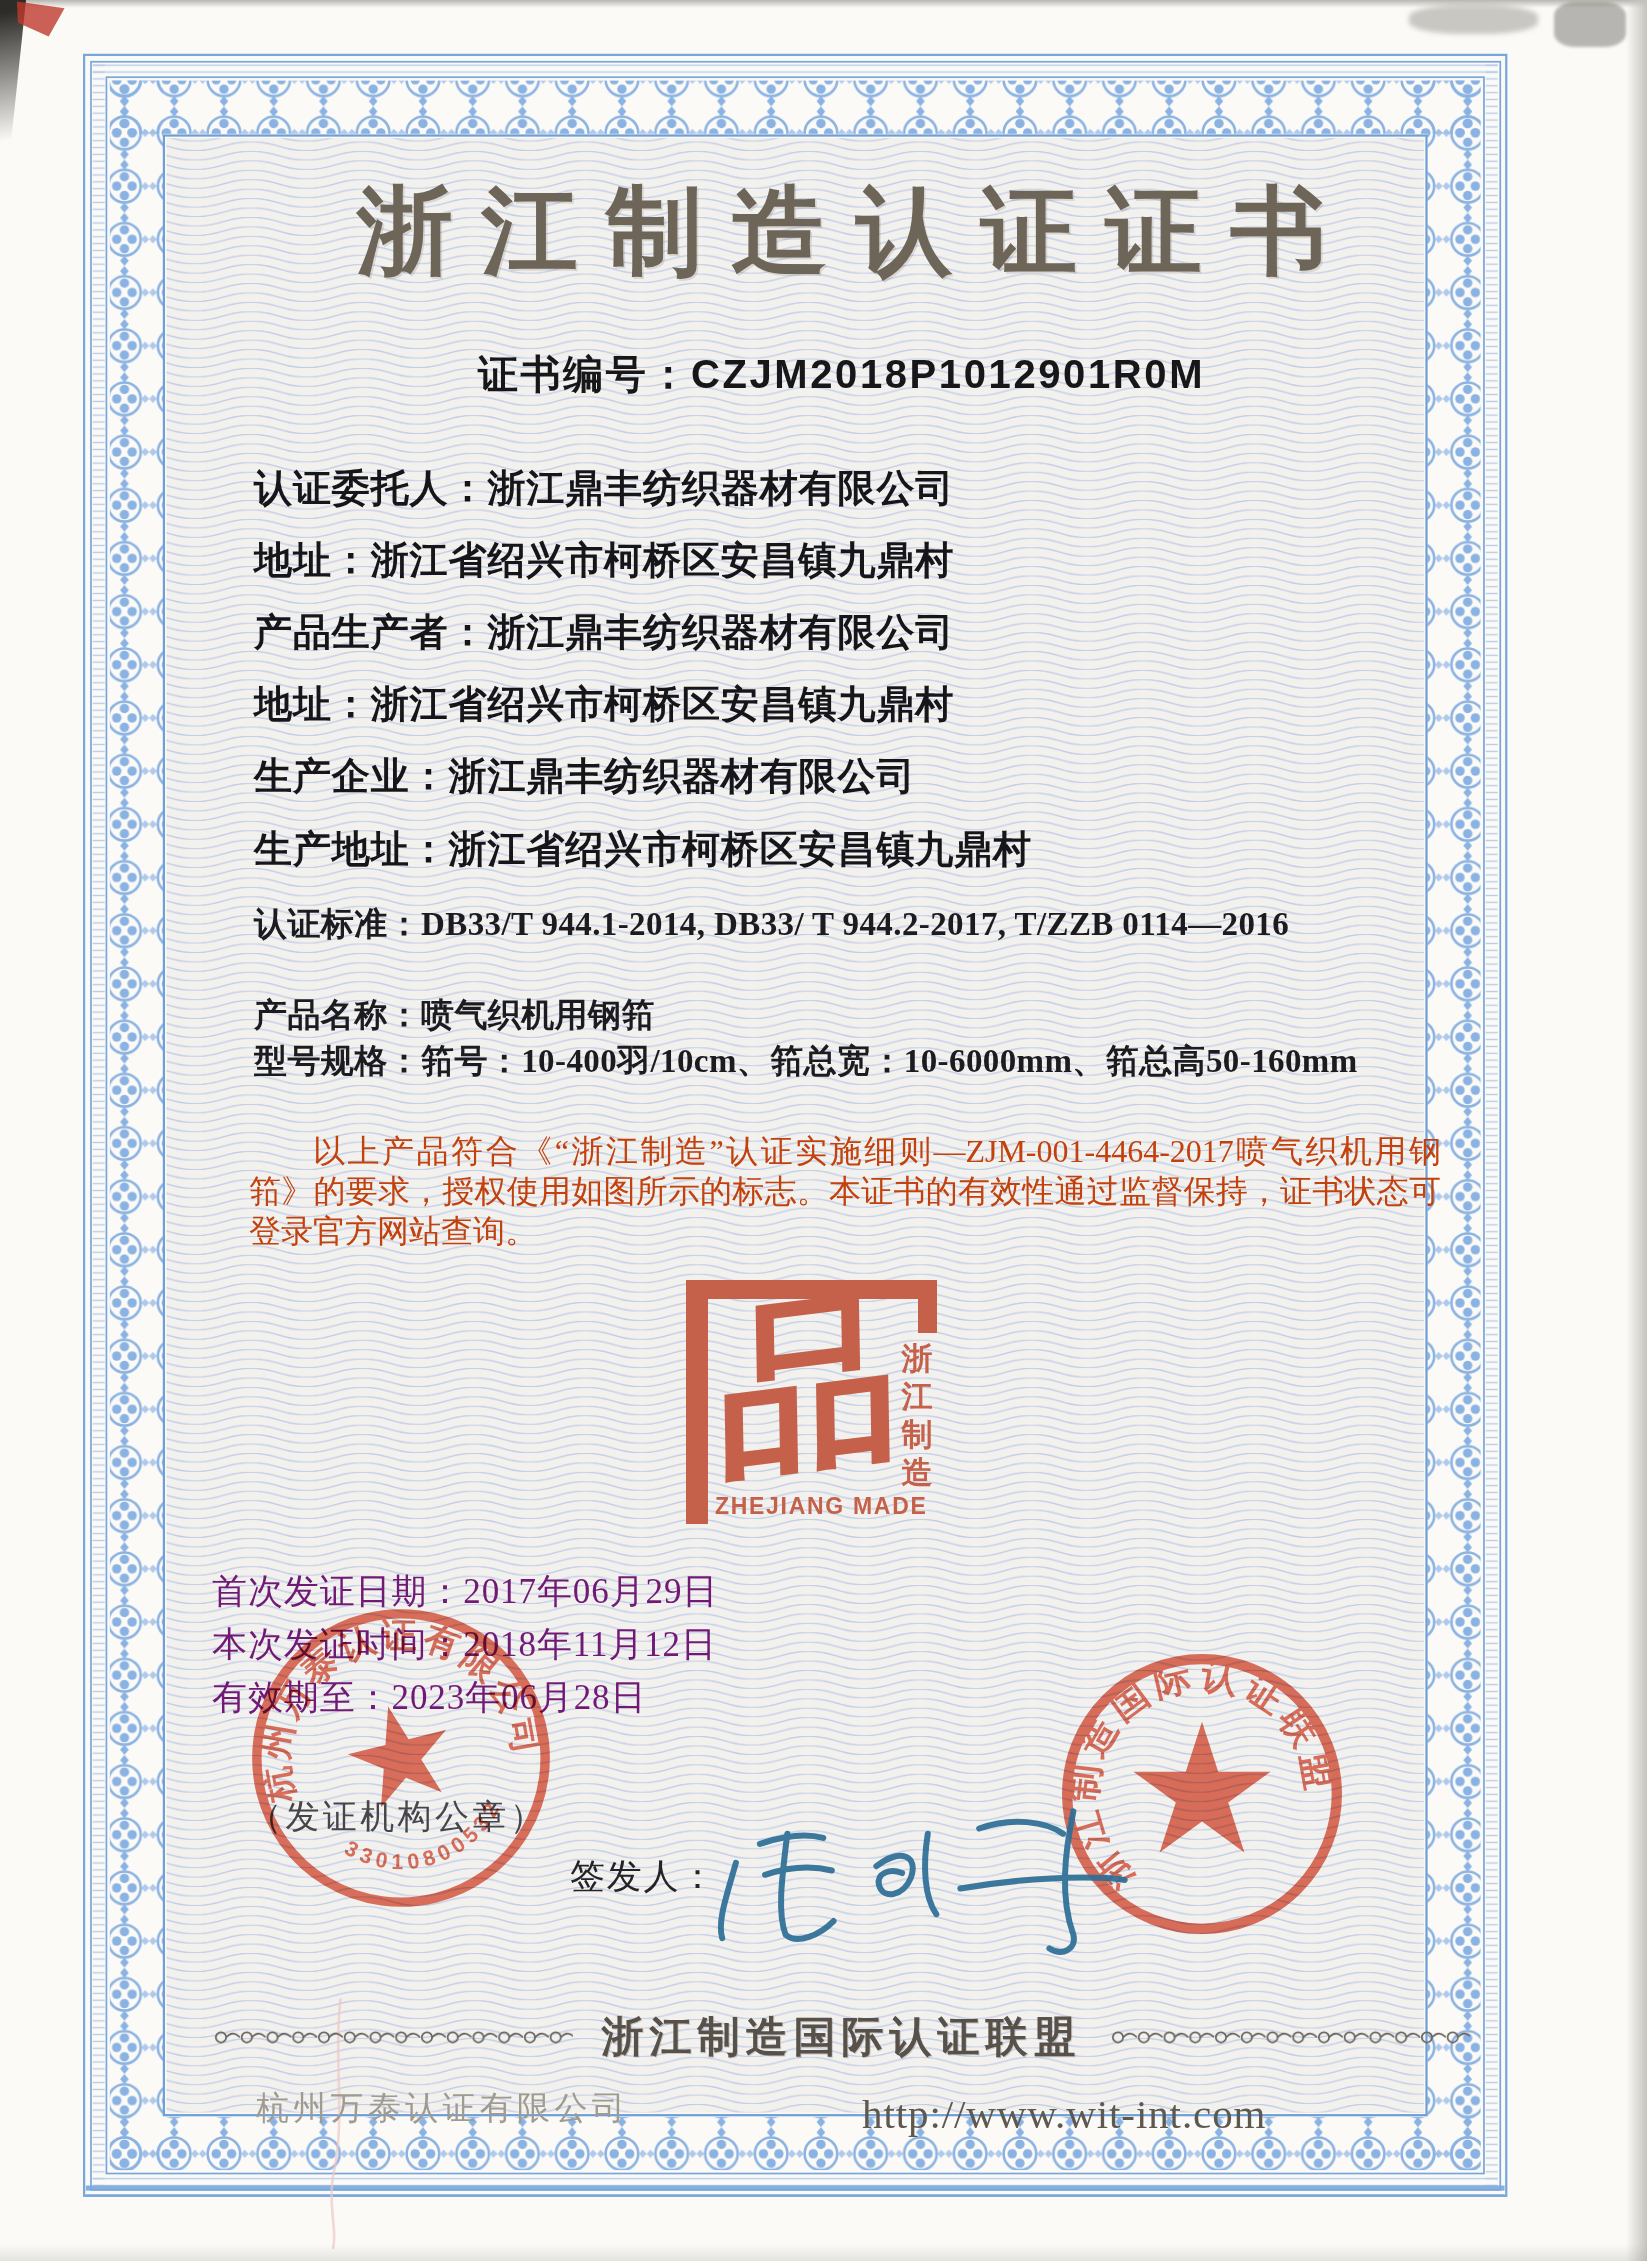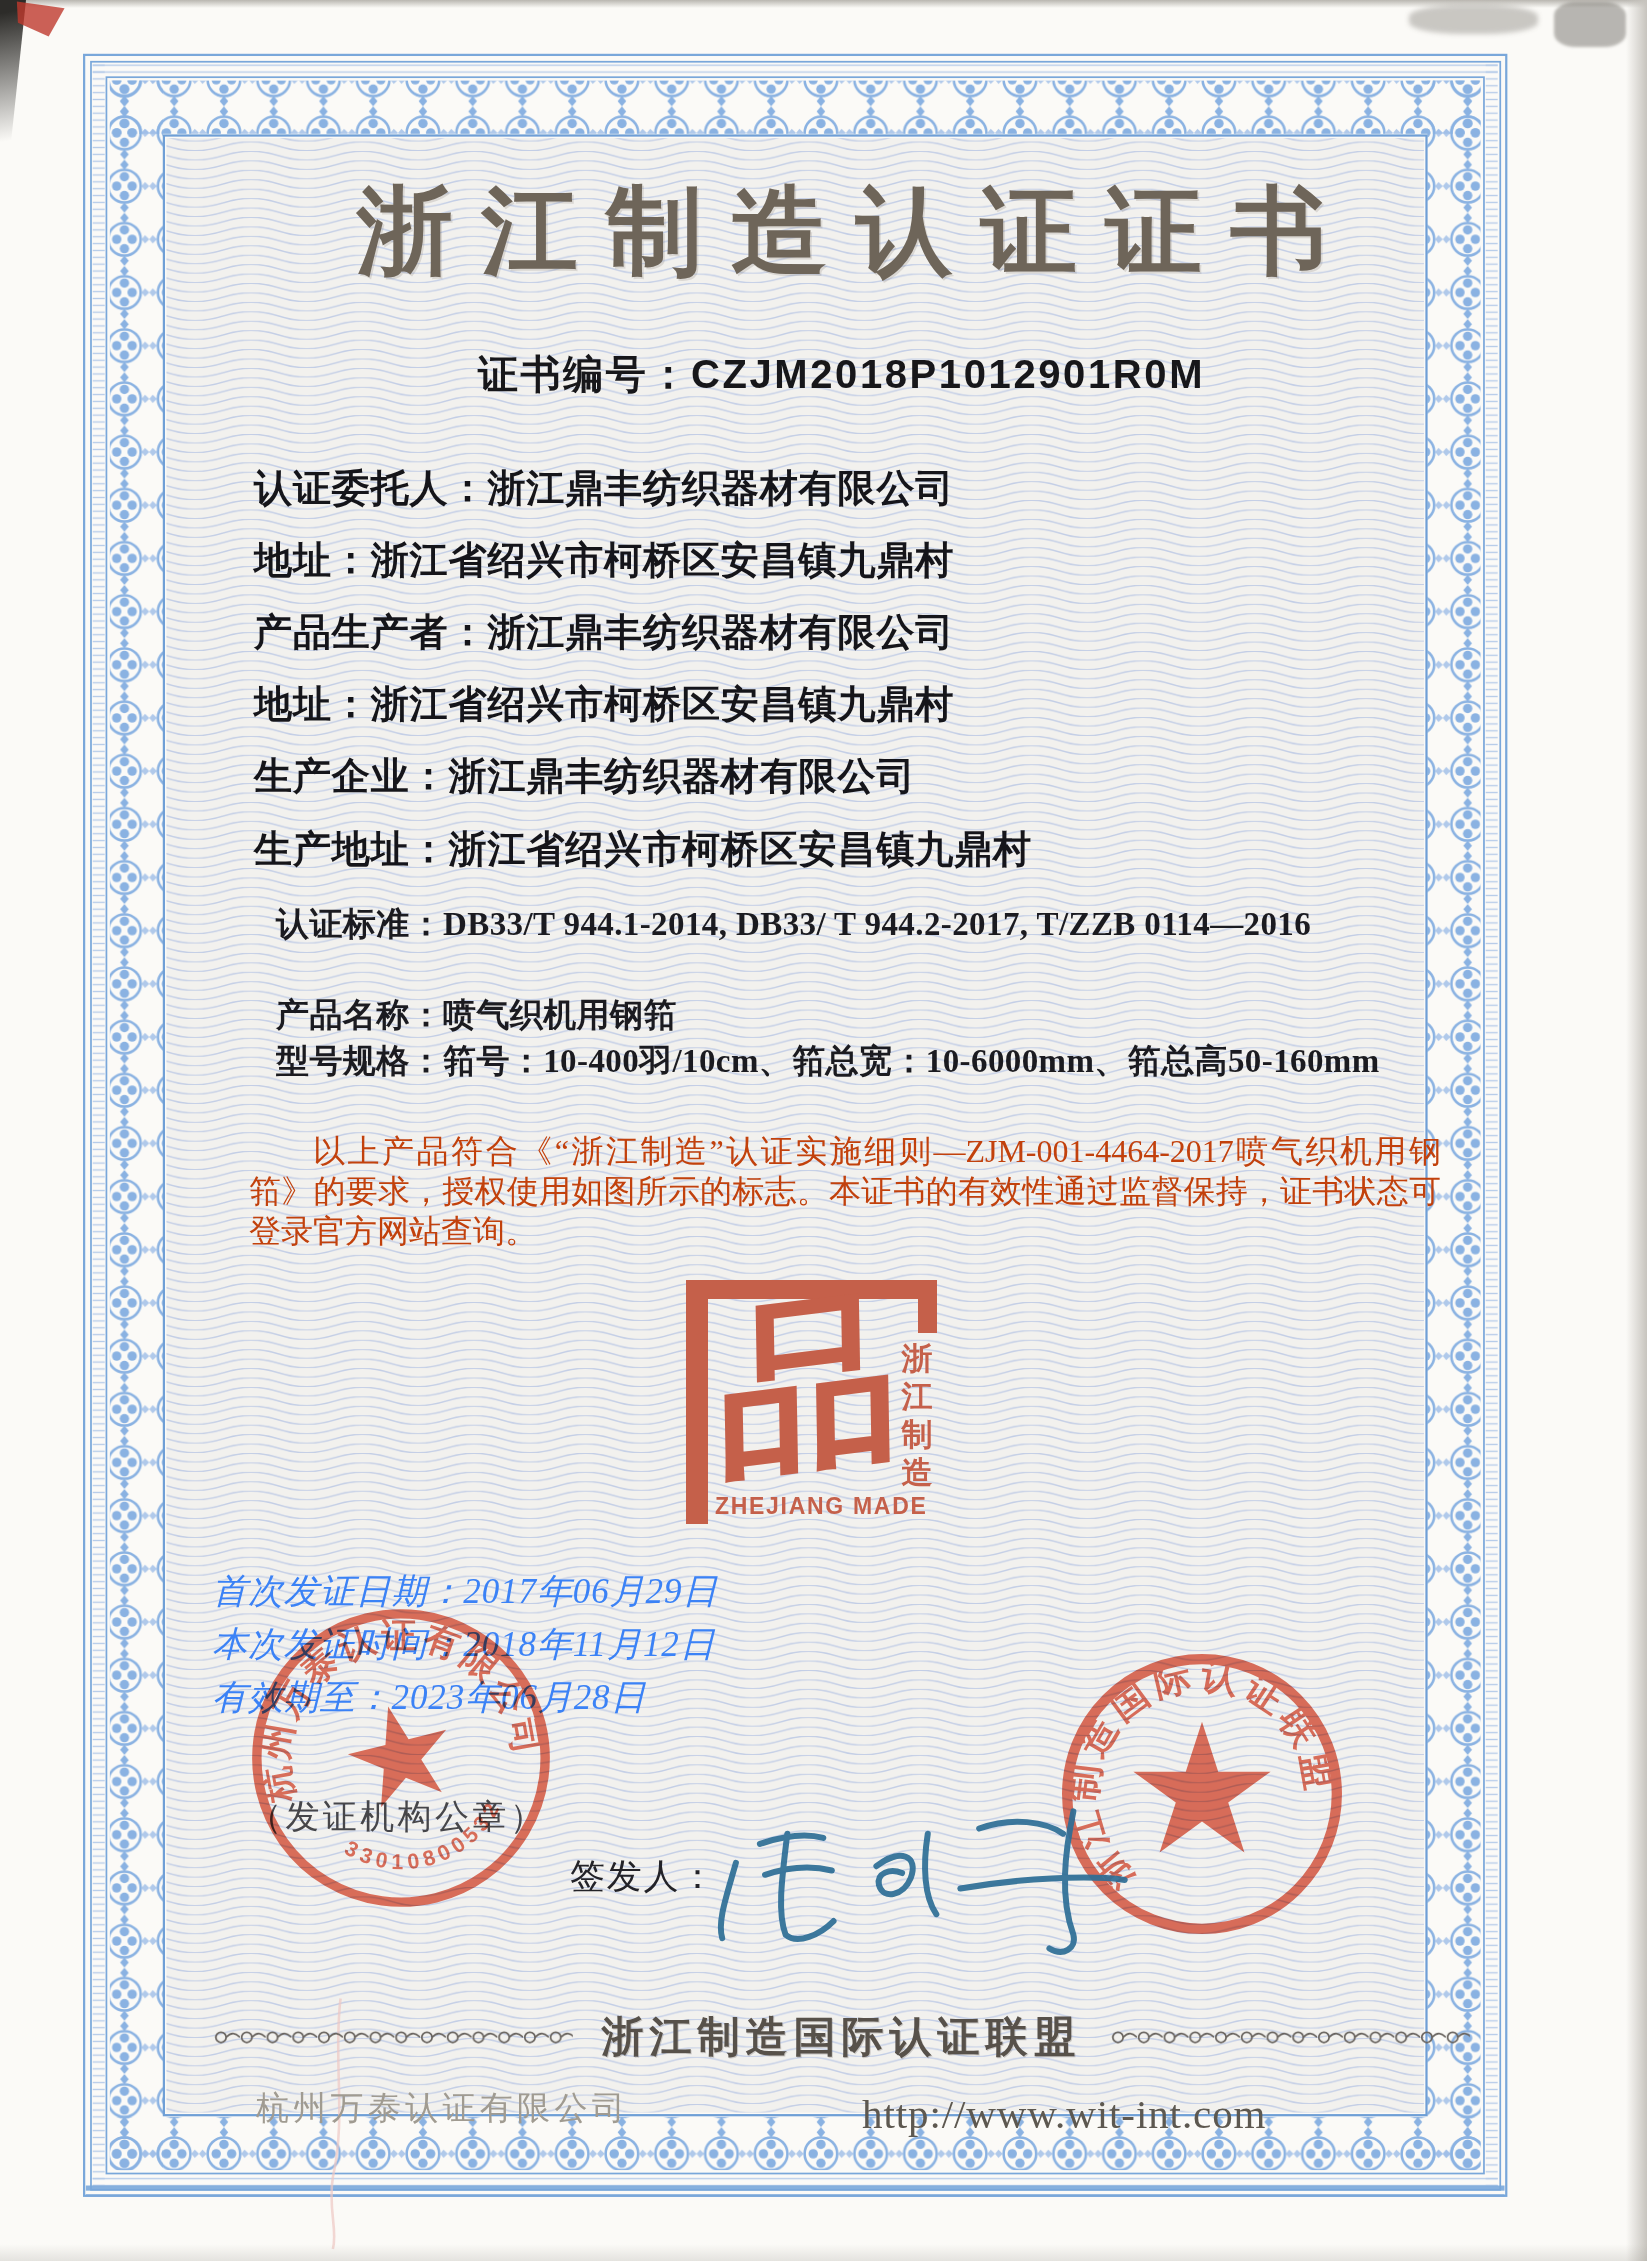--- a/index.html
+++ b/index.html
@@ -11,26 +11,26 @@
   .title{position:absolute;left:0;top:168px;width:100%;text-align:center;
          font-size:96px;font-weight:bold;color:#6e6559;letter-spacing:0.30em;
          text-indent:0.30em;font-family:"Liberation Serif",serif;
          text-shadow:1.7px 1.7px 0 rgba(110,101,89,.18);}
   .certno{position:absolute;left:0;top:347px;width:100%;text-align:center;
           font-size:40px;font-weight:bold;color:#17171a;letter-spacing:2.6px;
           font-family:"Liberation Sans",sans-serif;}
   .field-line{position:absolute;left:250px;font-size:38px;font-weight:bold;
               color:#15151a;white-space:nowrap;letter-spacing:0.9px;text-align:center;}
   .spec-line{position:absolute;left:250px;font-size:33px;font-weight:bold;
-             color:#1b1b20;white-space:nowrap;letter-spacing:0.4px;margin-left:22px;}
+             color:#1b1b20;white-space:nowrap;letter-spacing:0.4px;}
   .statement{position:absolute;left:245px;top:1131px;width:1192px;
              font-size:32px;line-height:40px;text-align:justify;text-indent:2em;
              color:#c2410c;font-weight:500;}
-  .date-line{position:absolute;left:208px;font-size:35px;color:#3b82f6;
-             white-space:nowrap;letter-spacing:0.9px;font-style:italic;}
+  .date-line{position:absolute;left:208px;font-size:35px;color:#701a75;
+             white-space:nowrap;letter-spacing:0.9px;}
   .seal-note{position:absolute;left:244px;top:1750px;font-size:34px;color:#46464a;
              letter-spacing:3.4px;margin-top:44px;}
   .issuer-label{position:absolute;left:566px;top:1853px;font-size:35px;color:#232328;letter-spacing:1.7px;}
 
   
   .logo{position:absolute;left:682px;top:1280px;width:285px;height:250px;}
   .logo .bar-top{position:absolute;left:0;top:0;width:250px;height:19px;background:#c5604a;}
   .logo .bar-left{position:absolute;left:0;top:0;width:22px;height:244px;background:#c5604a;}
   .logo .stub-right{position:absolute;left:232px;top:0;width:19px;height:53px;background:#c5604a;}
   .logo .mark{position:absolute;left:24px;top:6.9px;width:197px;height:197px;

